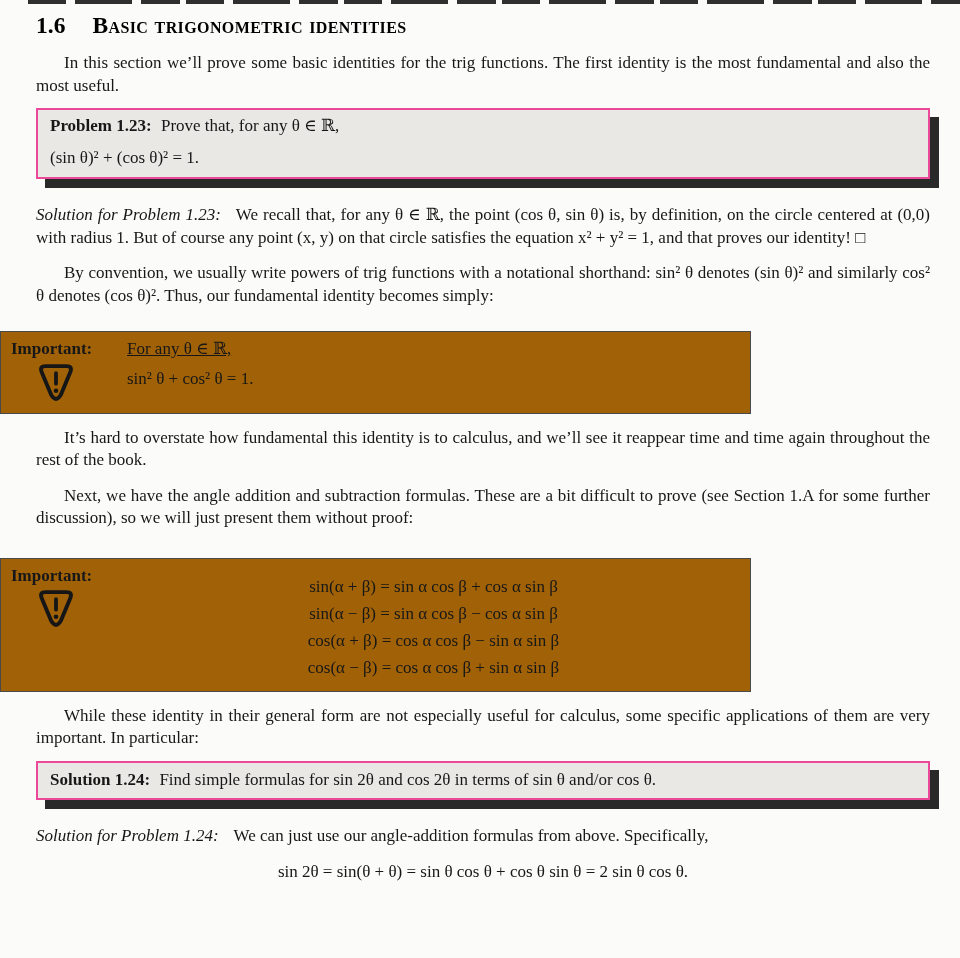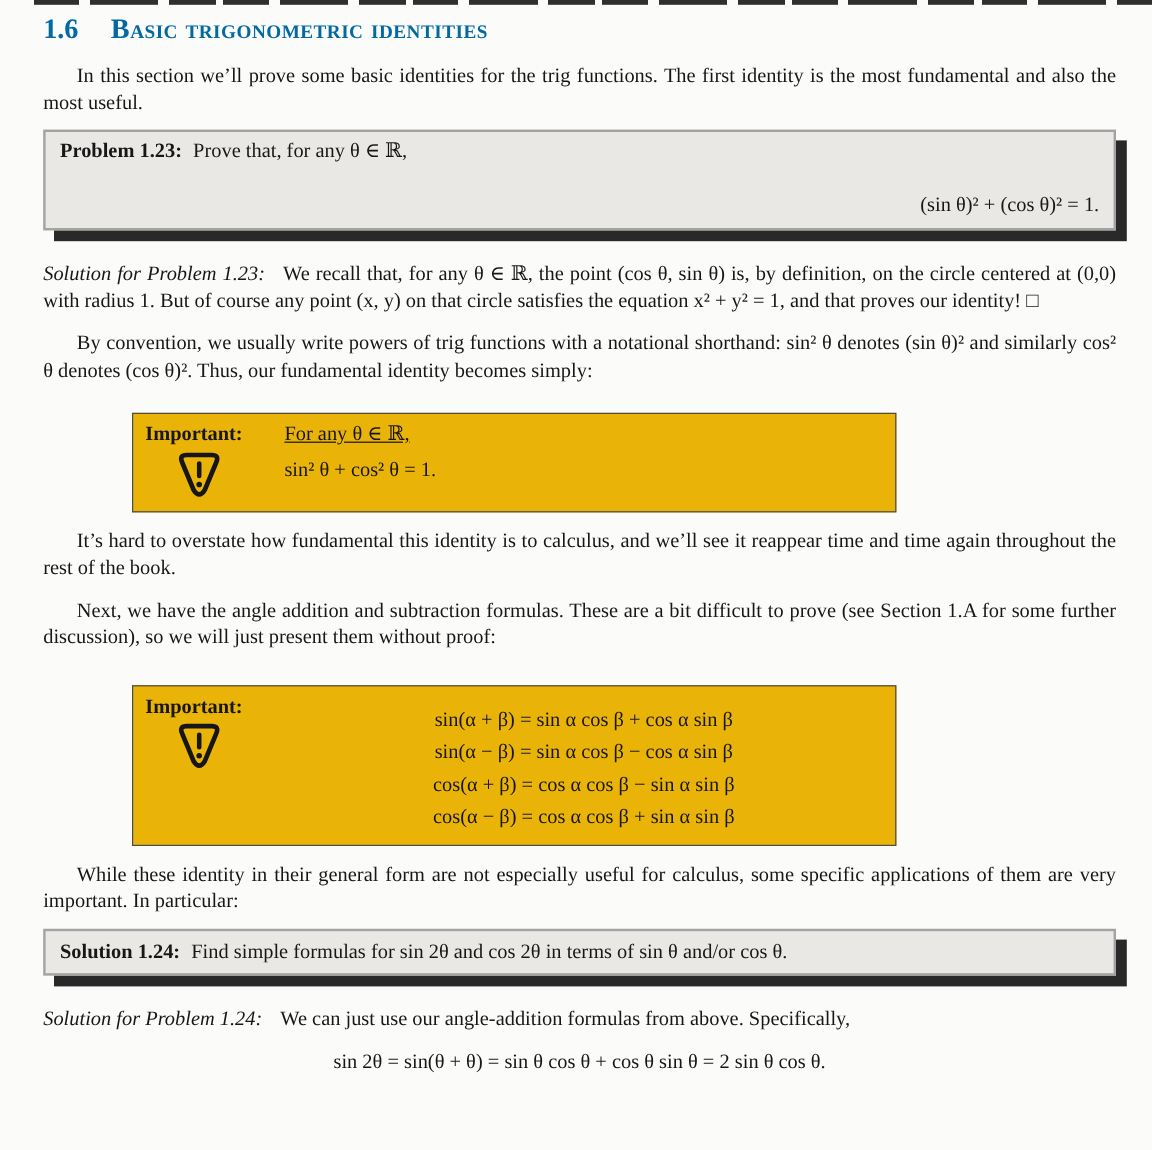--- a/index.html
+++ b/index.html
@@ -18,54 +18,53 @@
     background: repeating-linear-gradient(90deg,
       #2f2f2f 0 38px, rgba(0,0,0,0) 38px 47px,
       #2f2f2f 47px 104px, rgba(0,0,0,0) 104px 113px,
       #2f2f2f 113px 152px, rgba(0,0,0,0) 152px 158px);
   }
   h1.section-heading {
     margin: 7px 30px 0 36px;
     font-size: 23.5px;
     line-height: 28px;
     font-weight: bold;
-    color: #0369a1;
+    color: #000000;
   }
   .section-number { margin-right: 27px; }
   .section-title { font-variant: small-caps; letter-spacing: 0.4px; }
 
   p.body-par {
     margin: 13px 30px 0 36px;
     text-align: justify;
   }
   p.indent { text-indent: 28px; }
   .mt-lg { margin-top: 26px; }
   .mt-md { margin-top: 22px; }
 
   
   .problem-box {
     margin: 11px 30px 0 36px;
     background: #e9e8e5;
-    border: 2px solid #a3a3a3;
+    border: 2px solid #ec4899;
     box-shadow: 9px 9px 0 #292929;
     padding: 5px 12px 8px 12px;
   }
   .problem-box .p-line b { margin-right: 5px; }
-  .problem-box .eq { text-align: right; margin-top: 22px; }
+  .problem-box .eq { text-align: left; margin-top: 9px; }
   .problem-box.single { padding: 6px 12px 7px 12px; }
 
   
   .solution { margin: 25px 30px 0 36px; text-align: justify; }
   .sol-label { margin-right: 15px; }
 
   
   .important-box {
-    margin-left: 110px;
-    width: 637px;
-    background: #eab308;
+    width: 751px;
+    background: #a16207;
     border: 1.5px solid #4a4a4a;
     padding: 6px 10px 10px 10px;
     display: grid;
     grid-template-columns: 116px 1fr;
   }
   .imp-label { font-weight: bold; }
   .warning-icon-wrap { margin: 2px 0 0 26px; width: 38px; height: 40px; }
   .imp-body .imp-intro { margin-top: 0; text-decoration: underline; }
   .imp-body .eq-center { margin-top: 7px; }
   .imp-body .eq-stack { margin-top: 8px; }

